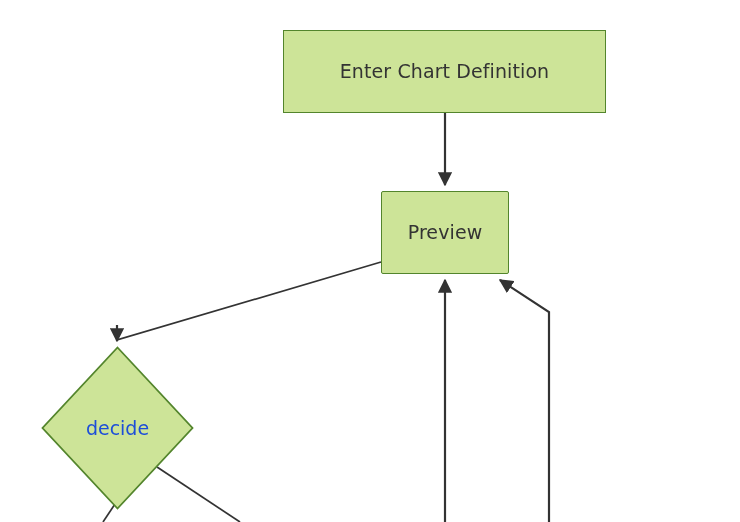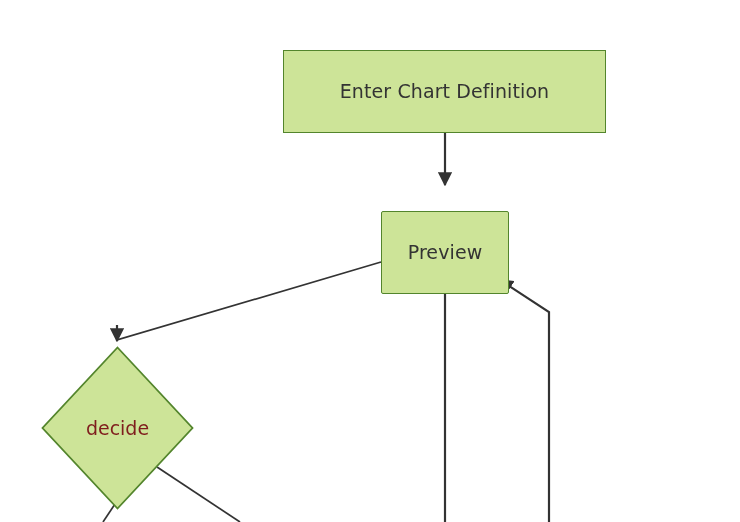--- a/index.html
+++ b/index.html
@@ -23,21 +23,20 @@
     height: 522px;
   }
   .node {
     position: absolute;
     box-sizing: border-box;
     display: flex;
     align-items: center;
     justify-content: center;
     color: #333333;
     z-index: 2;
-    margin-top: 20px;
   }
   .node-rect {
     background: #cde498;
     border: 1.6px solid #53852c;
   }
   .node-round {
     background: #cde498;
     border: 1.6px solid #53852c;
     border-radius: 2px;
   }
@@ -55,21 +54,21 @@
   .diamond-label {
     position: absolute;
     left: 0;
     top: 0;
     width: 100%;
     height: 100%;
     display: flex;
     align-items: center;
     justify-content: center;
     font-size: 19px;
-    color: #7f1d1d;
+    color: #1d4ed8;
     white-space: nowrap;
     pointer-events: none;
   }
 </style>
 </head>
 <body>
 
 <div id="canvas">
 
   <svg id="edges" viewBox="0 0 740 522" xmlns="http://www.w3.org/2000/svg">

